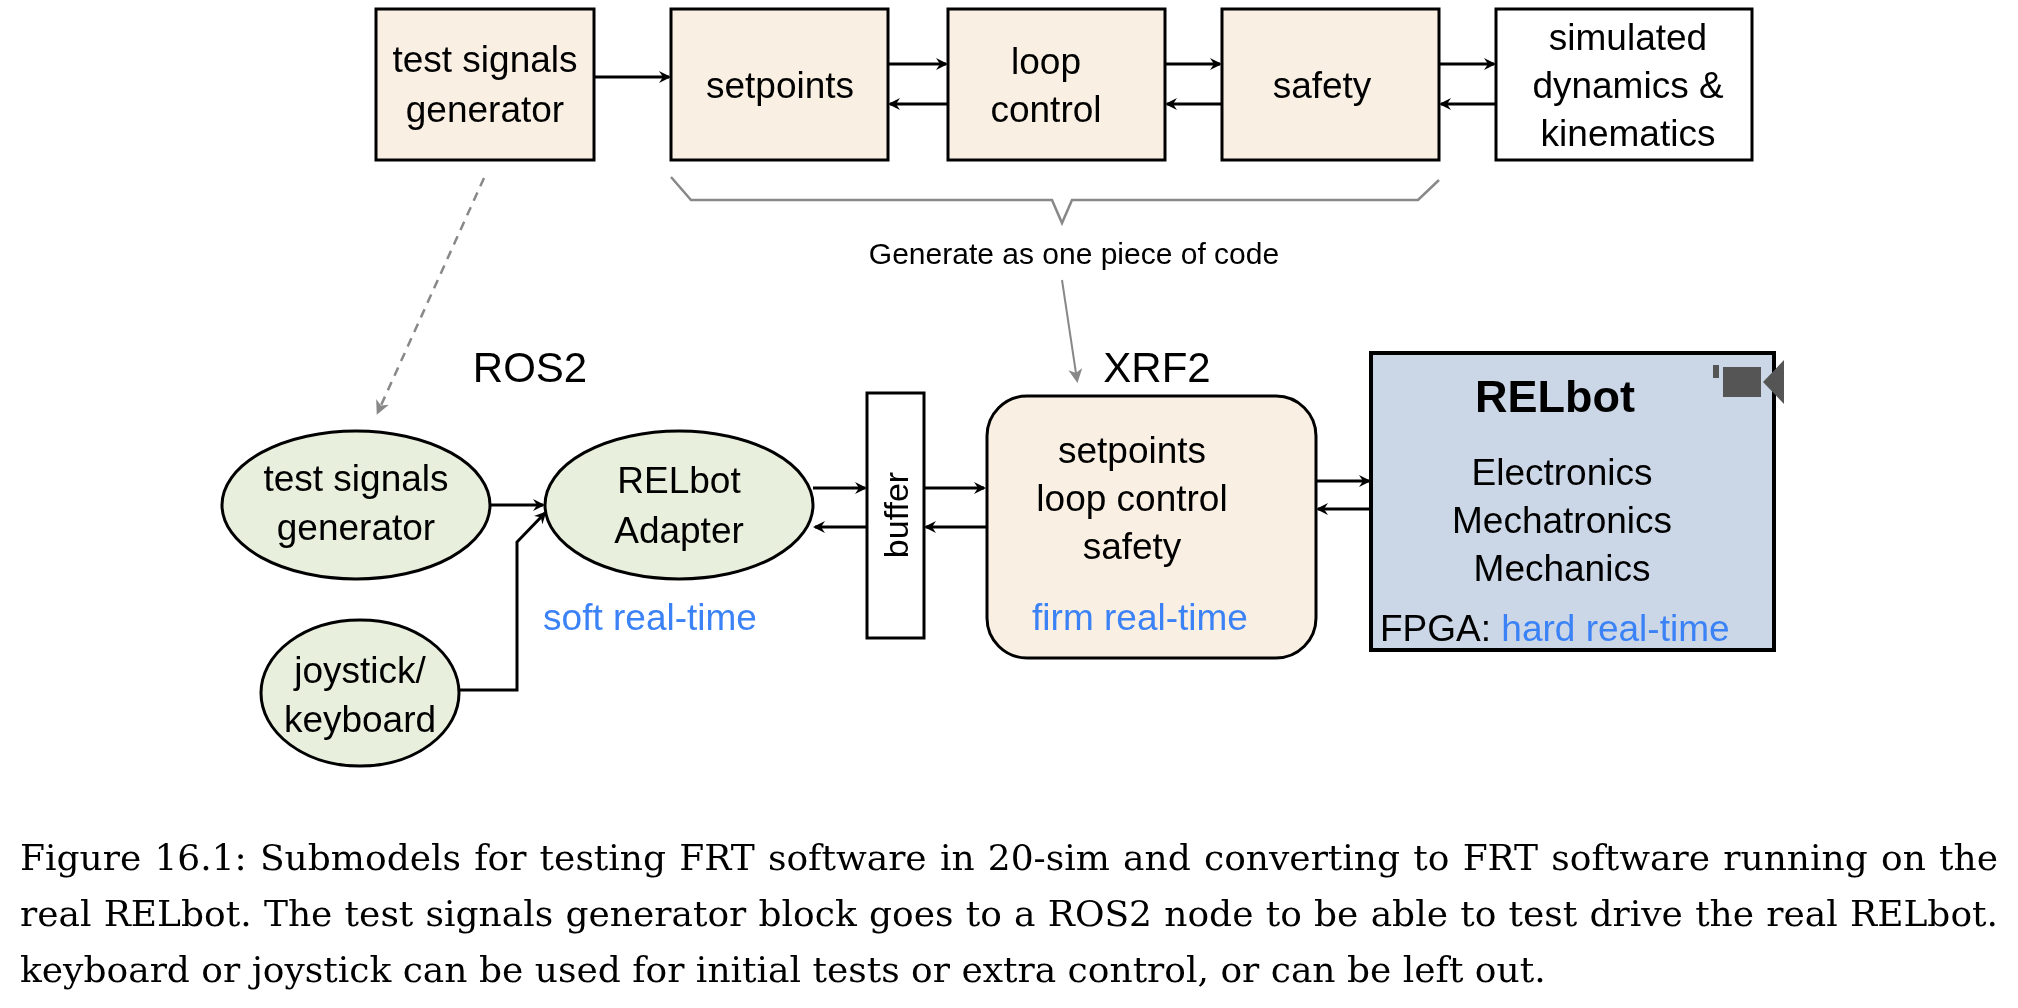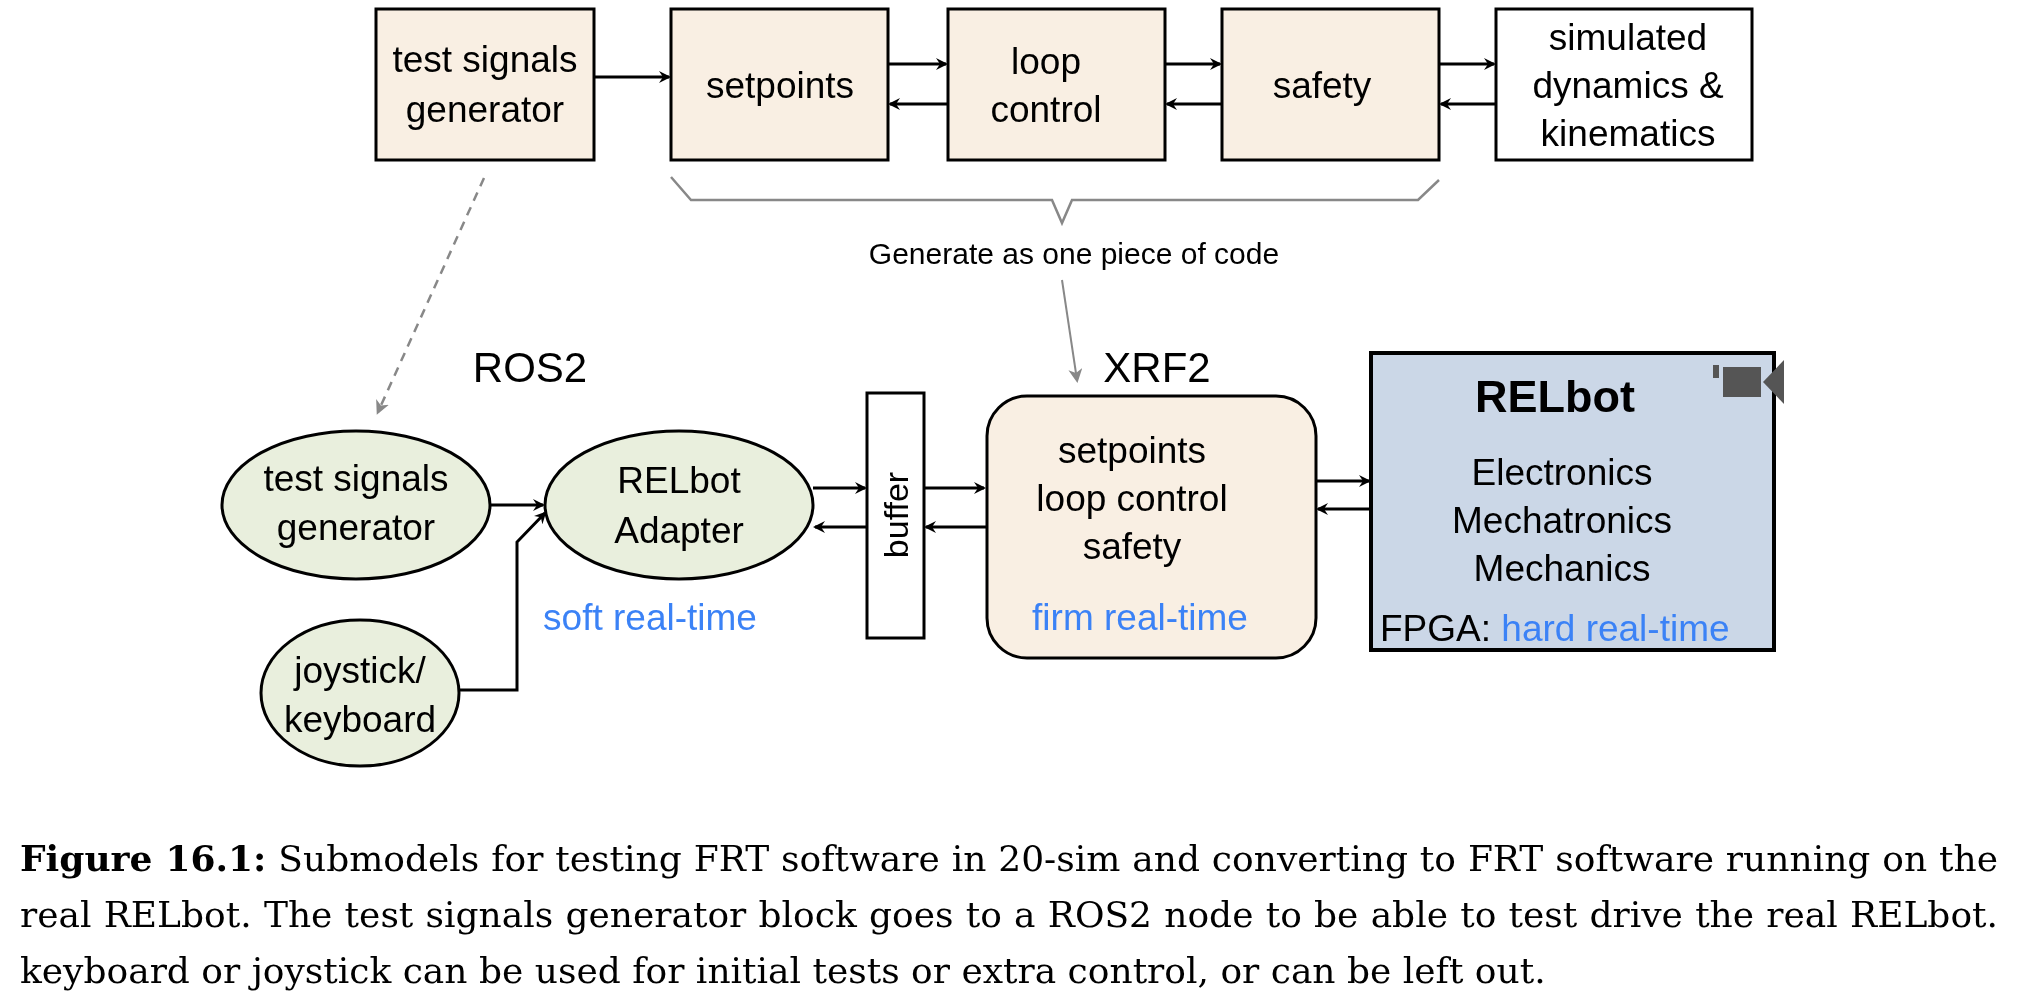--- a/index.html
+++ b/index.html
@@ -6,21 +6,21 @@
   body { width: 2018px; height: 1008px; position: relative; overflow: hidden; }
   svg.diagram { position: absolute; left: 0; top: 0; }
   .sans { font-family: "Liberation Sans", sans-serif; }
   .box-text { font-family: "Liberation Sans", sans-serif; font-size: 37px; fill: #000; }
   .blue { fill: #3b82f6; }
   .caption {
     position: absolute; left: 20px; top: 830px; width: 1978px;
     font-family: "DejaVu Serif", serif; font-size: 36px; line-height: 56px; color: #000;
     text-align: justify;
   }
-  .caption .fig-label { font-weight: bold; margin-top: 10px; }
+  .caption .fig-label { font-weight: normal; margin-top: 10px; }
 </style>
 </head>
 <body>
 
 <svg class="diagram" width="2018" height="820" viewBox="0 0 2018 820" xmlns="http://www.w3.org/2000/svg">
   <defs>
     <marker id="arrowBlack" markerWidth="12" markerHeight="12" refX="10" refY="6" orient="auto" markerUnits="userSpaceOnUse">
       <path d="M0,0 L12,6 L0,12 L4,6 Z" fill="#000"></path>
     </marker>
     <marker id="arrowGray" markerWidth="14" markerHeight="14" refX="11" refY="7" orient="auto" markerUnits="userSpaceOnUse">

